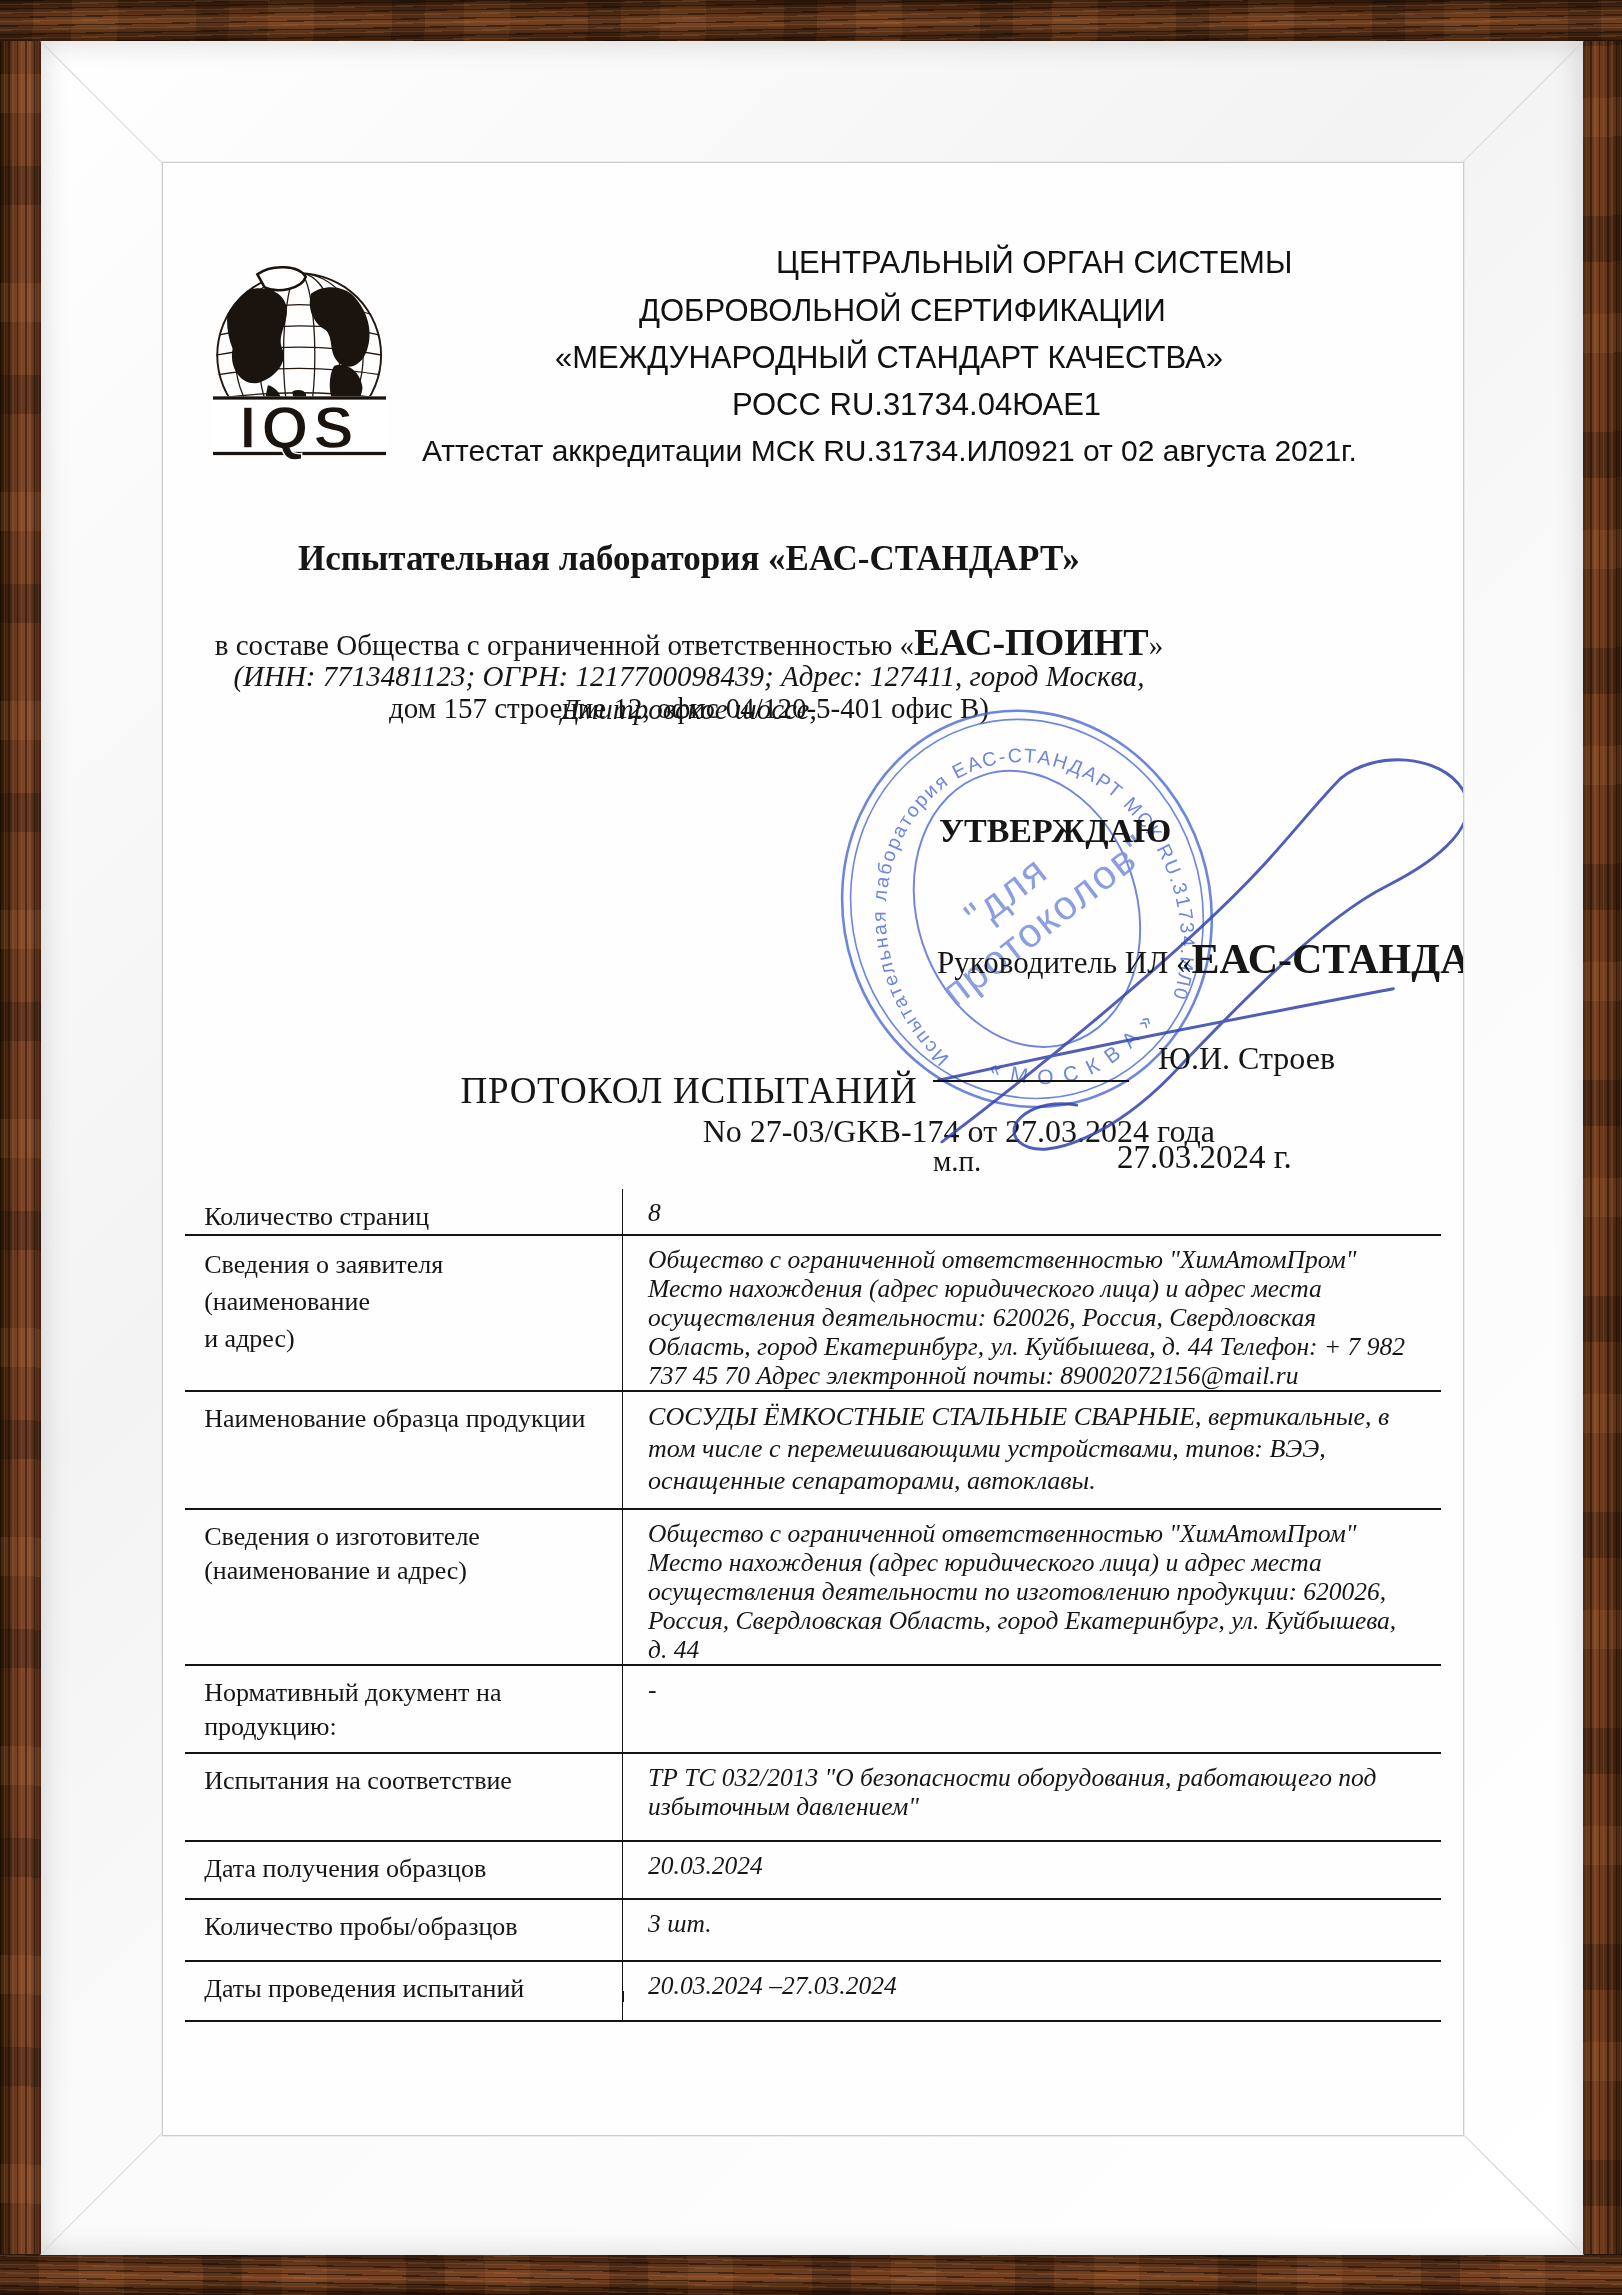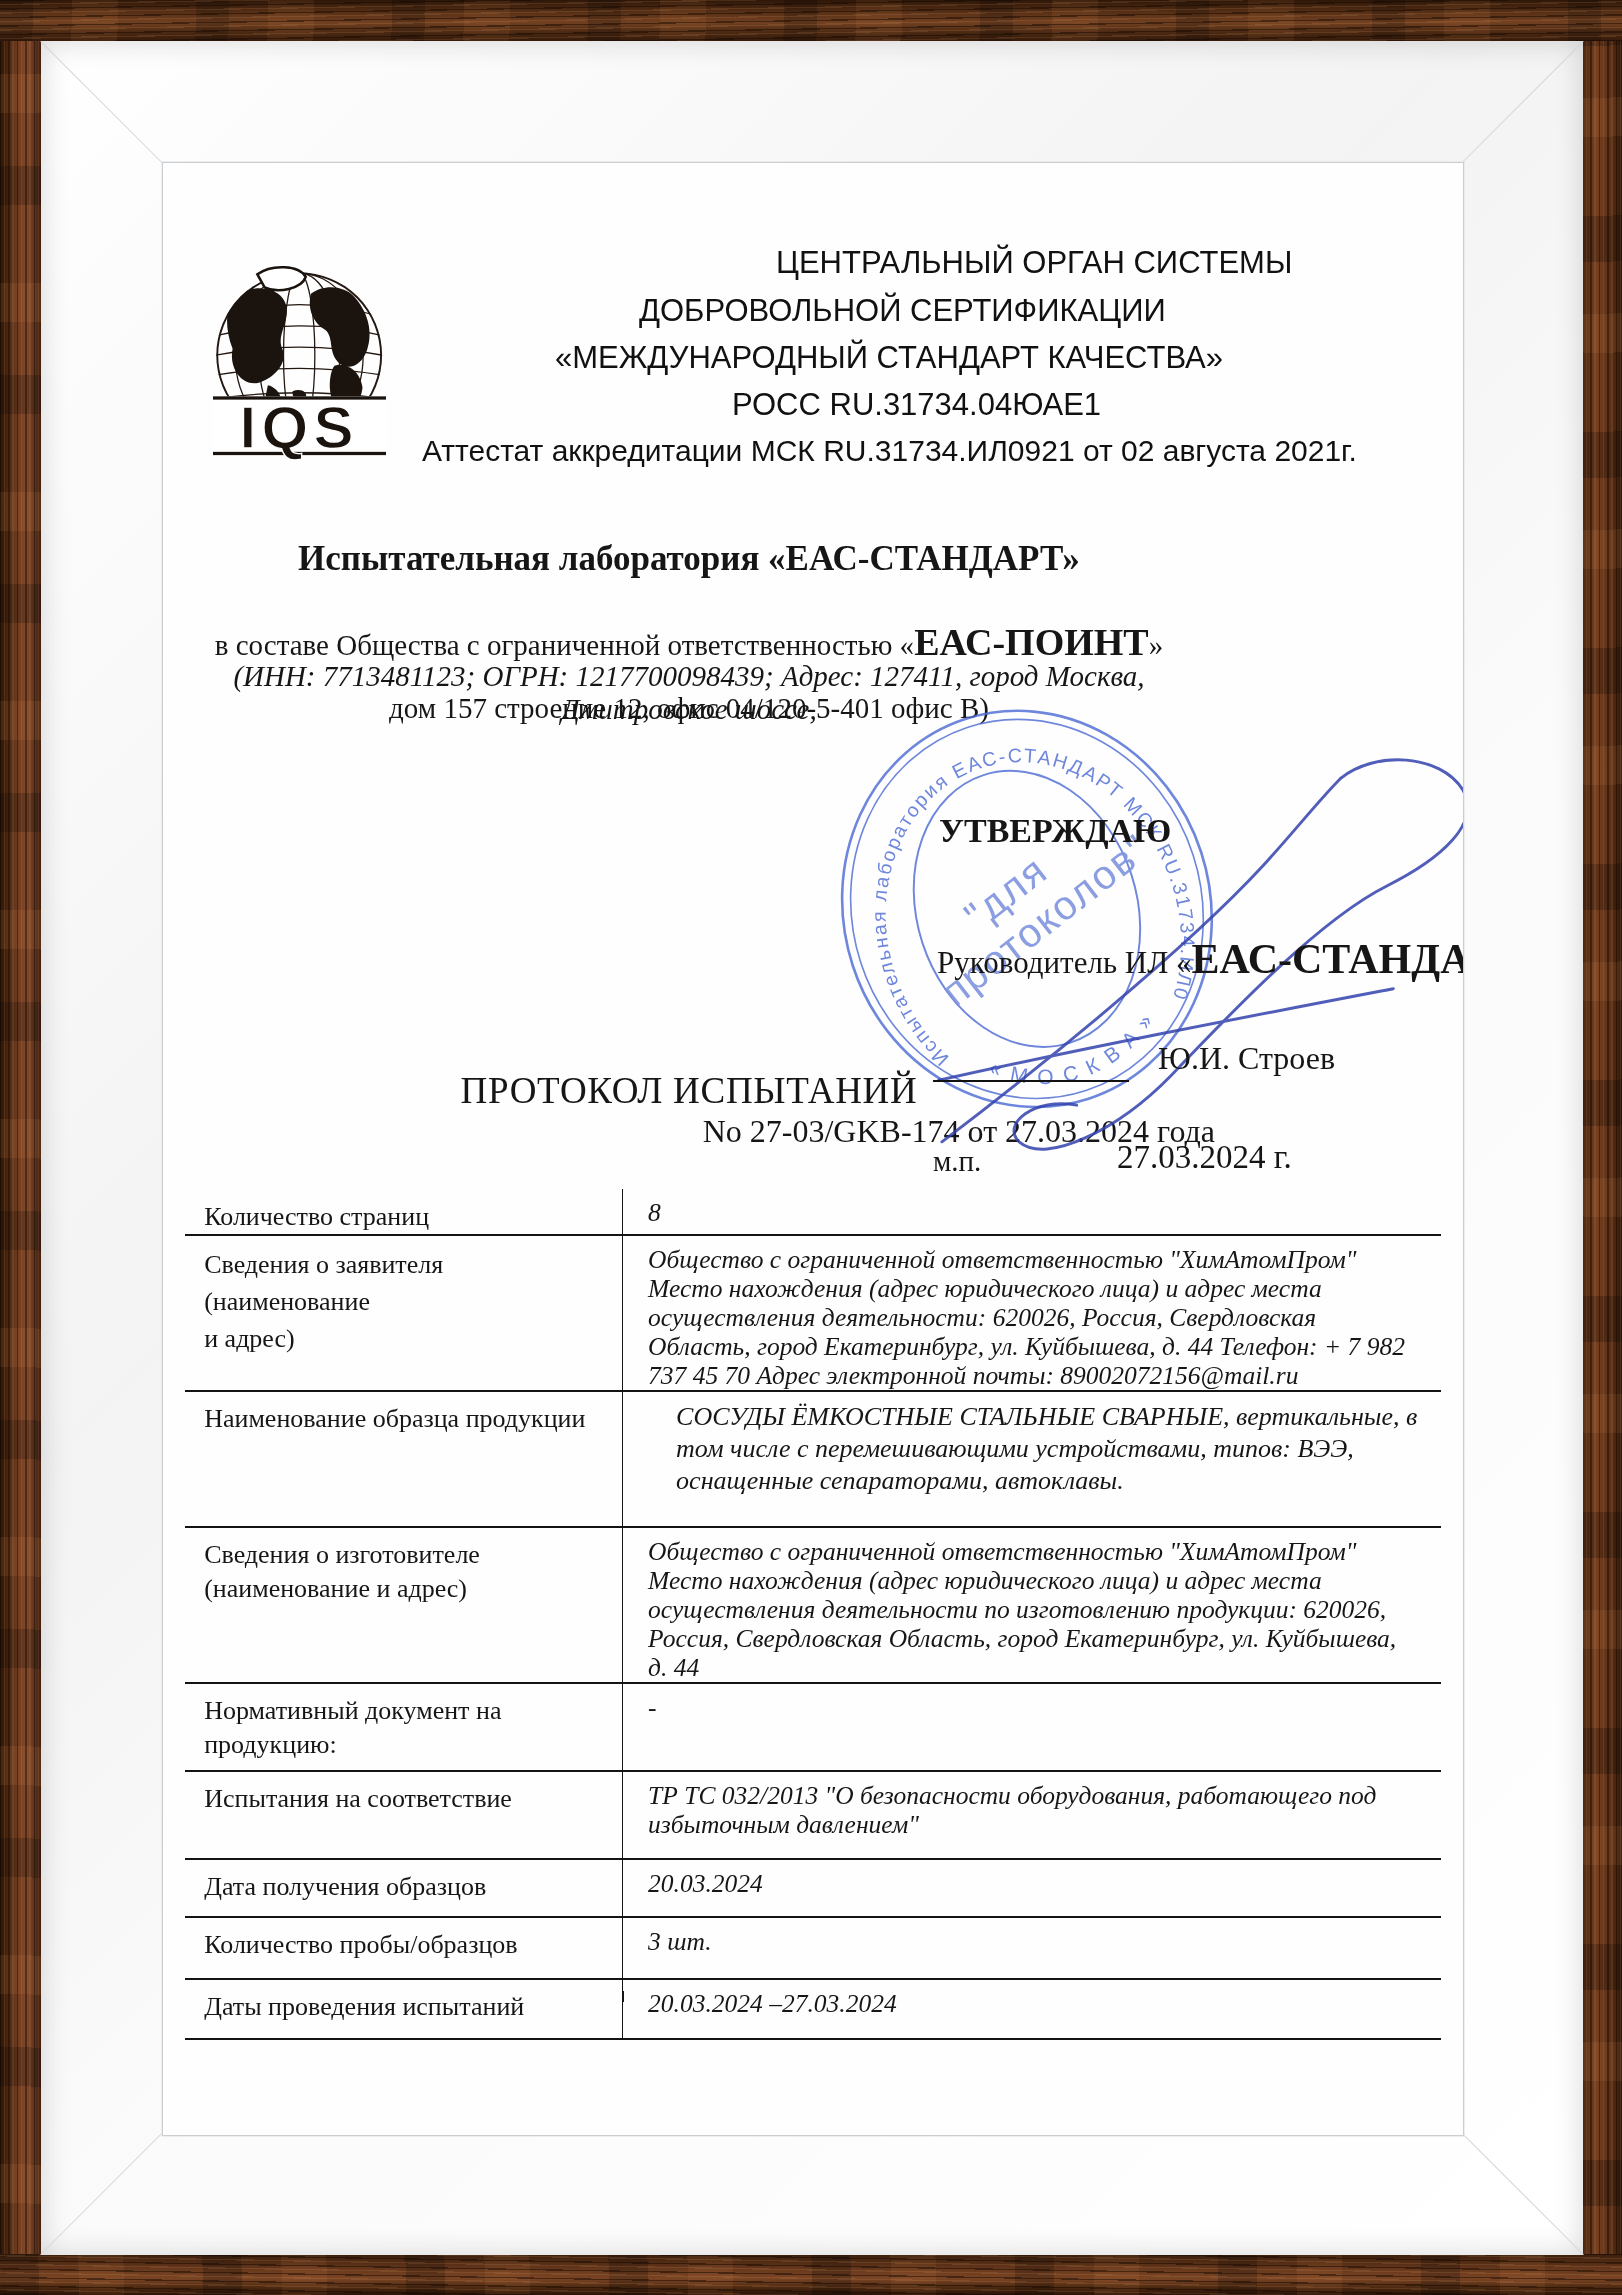--- a/index.html
+++ b/index.html
@@ -67,24 +67,24 @@
   .mp{left:770px;top:982px;font-size:29px;}
   .apdate{left:954px;top:976px;font-size:33px;}
   .stampsvg{position:absolute;left:0;top:0;z-index:4;pointer-events:none;}
   
   .ttable{position:absolute;left:21.6px;top:1026px;width:1256px;border-collapse:collapse;table-layout:fixed;}
   .ttable td{vertical-align:top;border-bottom:2.6px solid #141414;}
   .ttable td.lc{border-right:1.3px solid #141414;padding:10.5px 13px 0 19.6px;}
   .ttable td.vc{padding:9.2px 10.5px 0 25px;}
   .lab{font-size:26px;line-height:34px;white-space:pre-line;}
   .val{font-size:25.5px;line-height:29px;font-style:italic;white-space:pre-line;}
-  .r1{height:44px;} .r2{height:139px;} .r3{height:136px;} .r4{height:140px;}
+  .r1{height:44px;} .r2{height:139px;} .r3{height:118px;} .r4{height:140px;}
   .r5{height:88px;} .r6{height:88px;margin-top:40px;} .r7{height:58px;} .r8{height:62px;} .r9{height:60px;}
   .r2 .lab{line-height:37px;}
-  .r3 .val{font-size:26px;line-height:32px;margin-left:28px;}
+  .r3 .val{font-size:26px;line-height:32px;}
   .divext{position:absolute;left:460px;top:1828px;width:1.3px;height:10.5px;background:#141414;}
 </style>
 </head>
 <body>
 
 <div class="scene">
   <div class="frame-side f-left"></div>
   <div class="frame-side f-right"></div>
   <div class="frame-side f-top"></div>
   <div class="frame-side f-bottom"></div>

